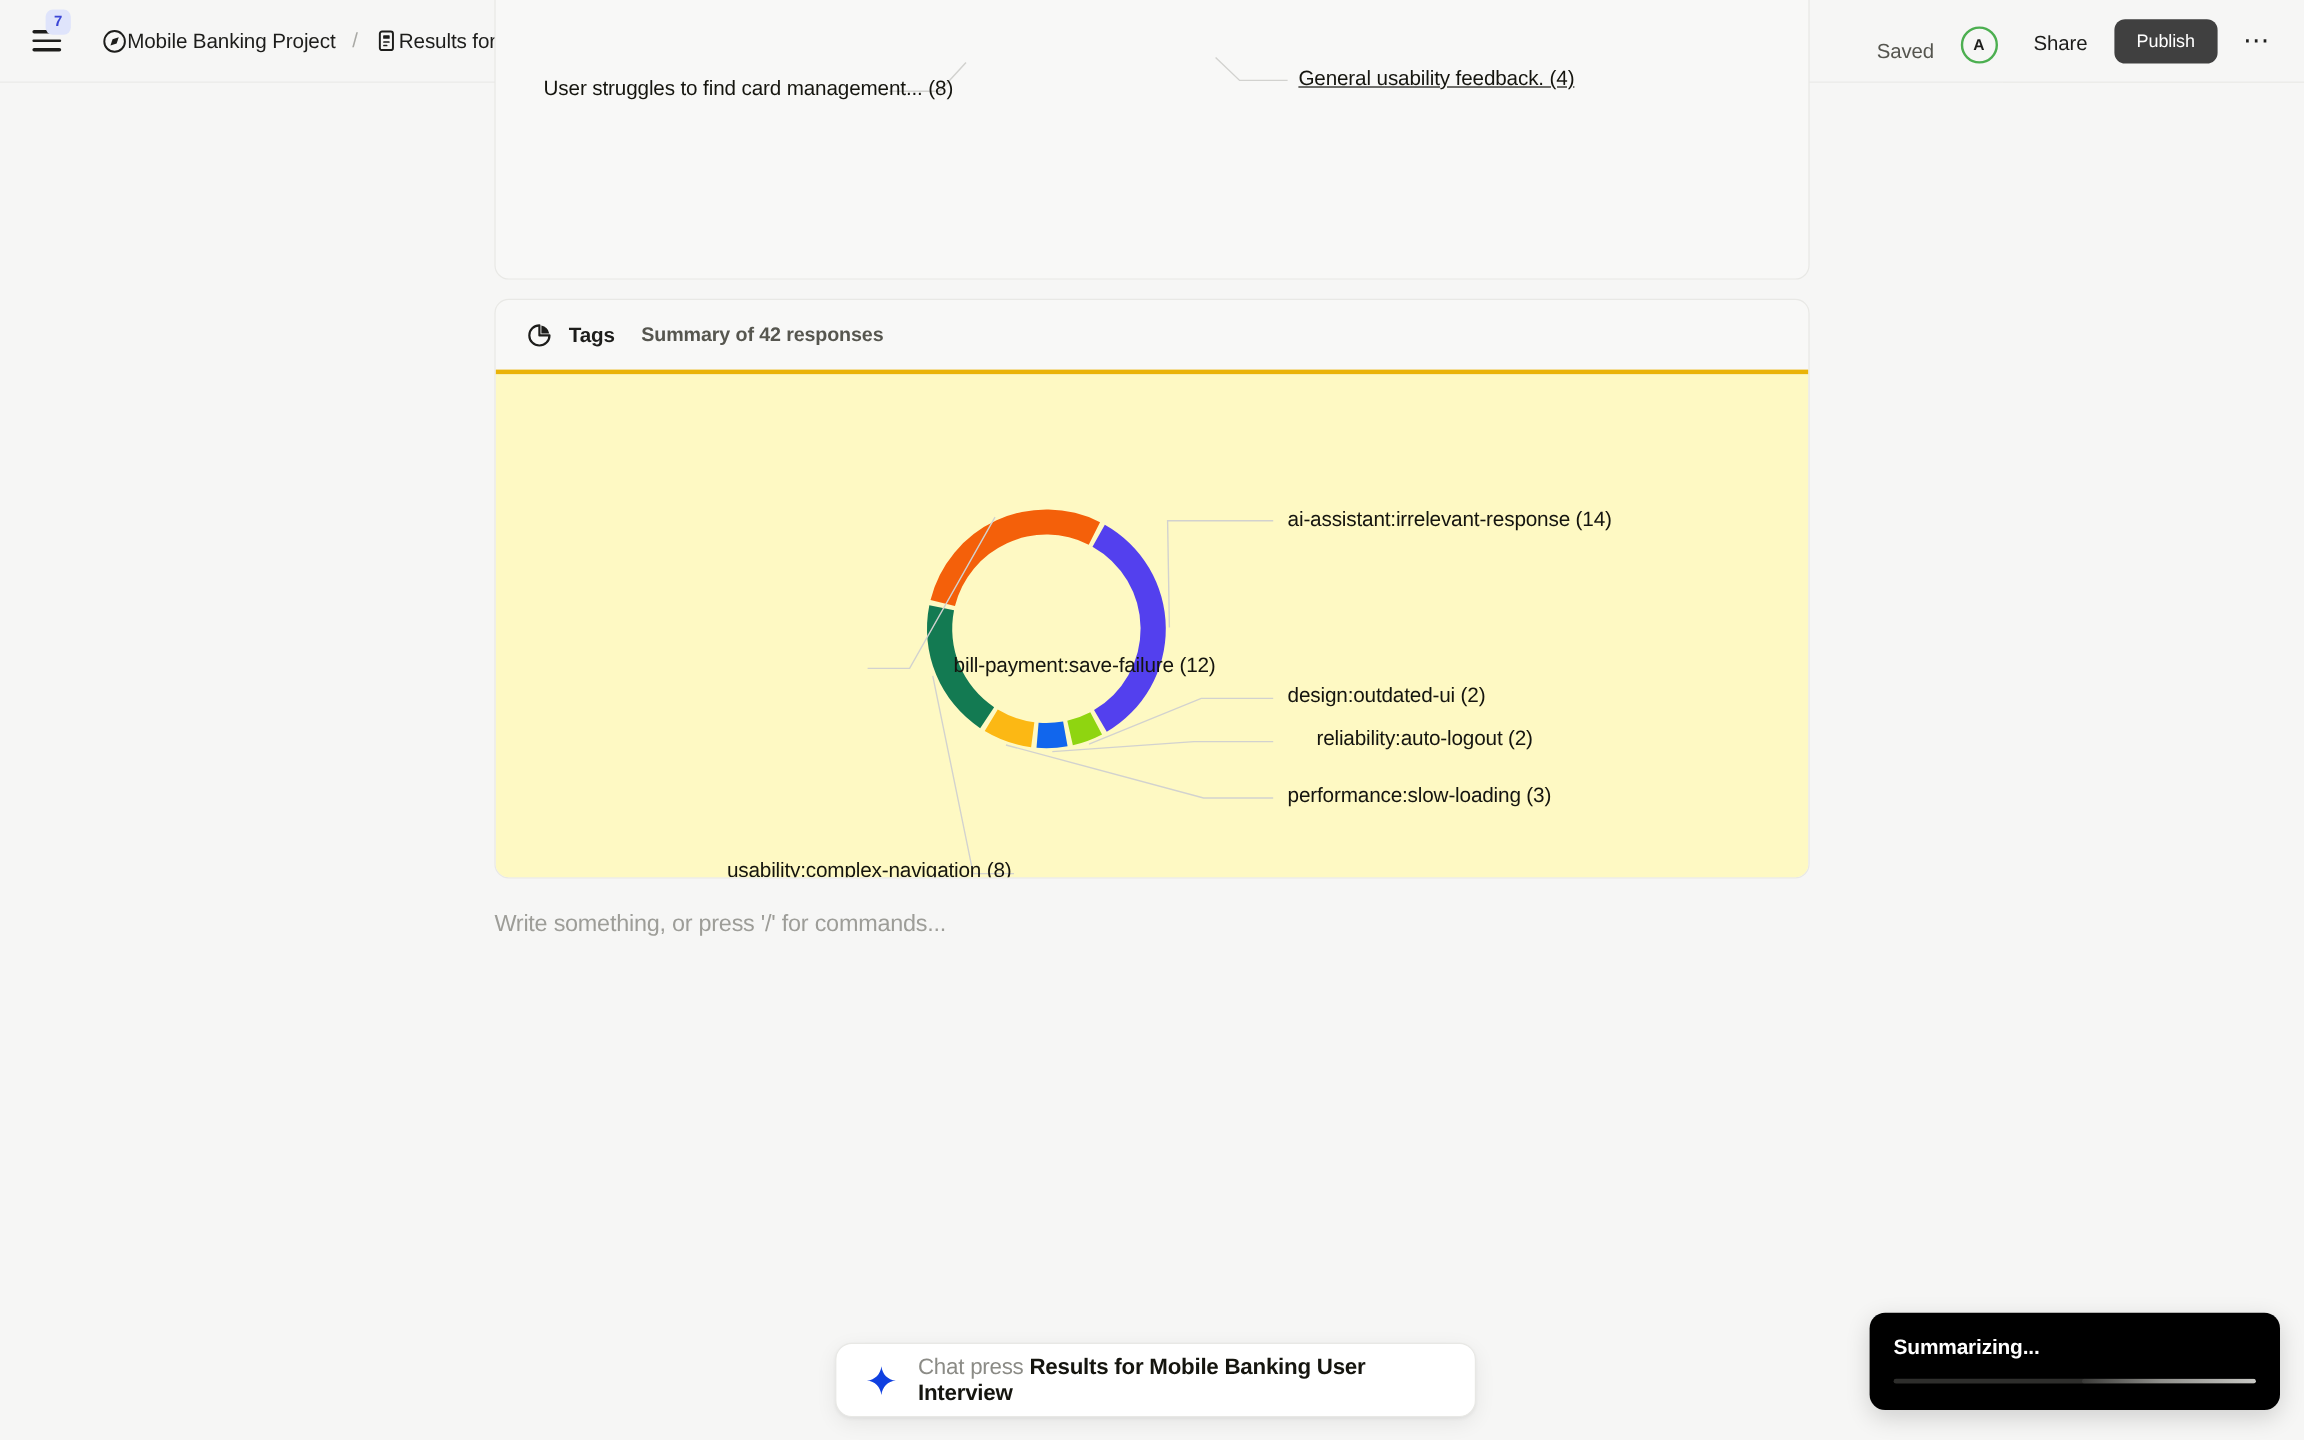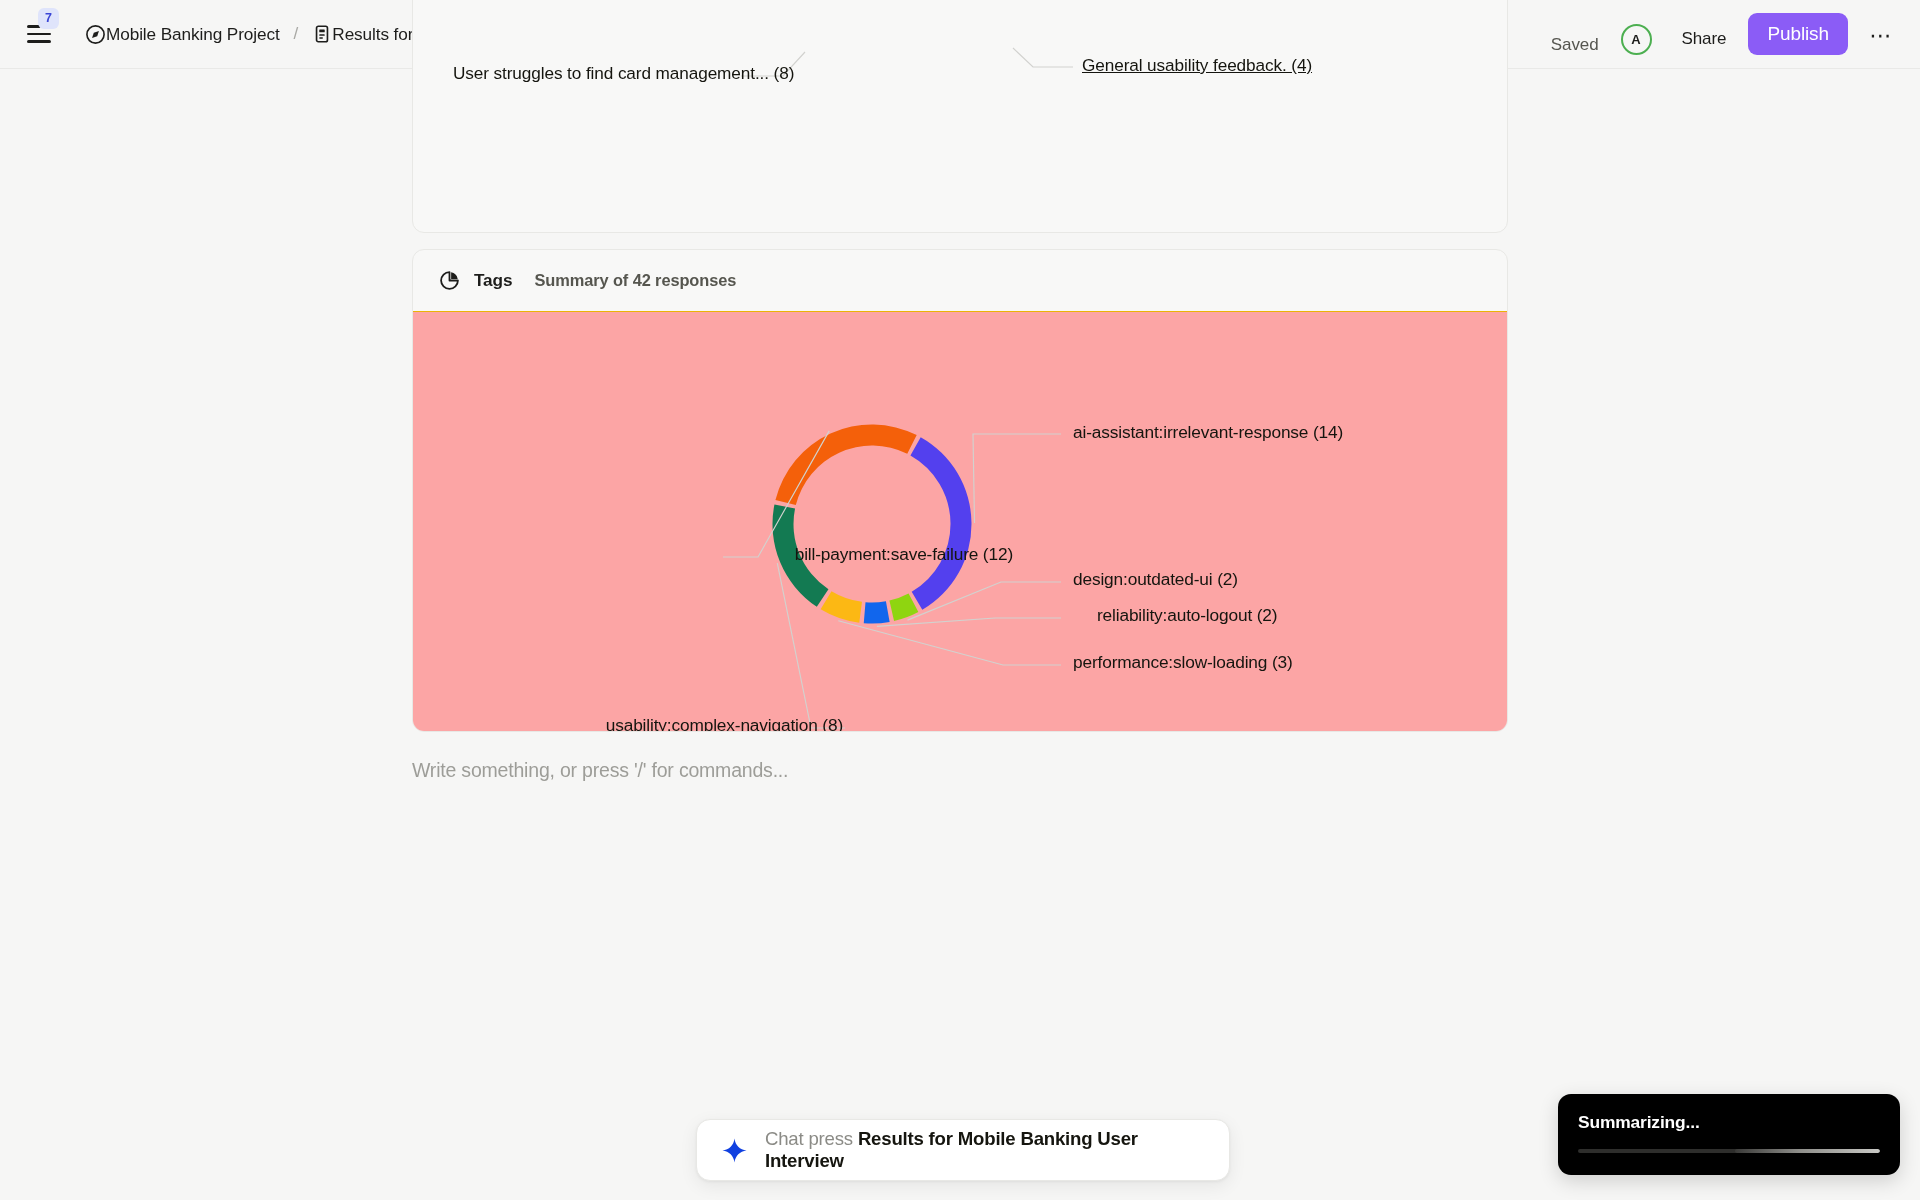--- a/index.html
+++ b/index.html
@@ -97,26 +97,26 @@
   .share-btn {
     font-size: 17px;
     color: #1d1d1b;
     cursor: pointer;
     padding: 6px 10px;
     border-radius: 7px;
     margin-right: 12px;
     letter-spacing: -0.1px;
   }
   .publish-btn {
-    background: #8b5cf6;
+    background: #404040;
     color: #ffffff;
     border: none;
     border-radius: 9px;
     font-family: inherit;
-    font-size: 19px;
+    font-size: 15px;
     font-weight: 500;
     padding: 10px 19px;
     cursor: pointer;
     letter-spacing: -0.1px;
   }
   .more-btn {
     margin-left: 18px;
     width: 30px; height: 30px;
     display: flex; align-items: center; justify-content: center;
     cursor: pointer;
@@ -174,40 +174,40 @@
     top: 180px;
     width: 1096px;
     height: 483px;
   }
   .card-head {
     height: 62px;
     display: flex;
     align-items: center;
     padding: 0 26px;
     gap: 14px;
-    border-bottom: 1px solid #eab308;
+    border-bottom: 4px solid #eab308;
   }
   .card-head-title {
     font-size: 17.2px;
     font-weight: 600;
     color: #1d1d1b;
     letter-spacing: -0.1px;
   }
   .card-head-sub {
     font-size: 16.4px;
     font-weight: 600;
     color: #56564f;
     margin-left: 8px;
     letter-spacing: -0.1px;
   }
   .chart-area {
     position: relative;
     width: 100%;
     height: 420px;
-    background: #fca5a5;
+    background: #fef9c3;
   }
   .chart-svg { position: absolute; inset: 0; display: block; }
 
   .chart-label {
     position: absolute;
     font-size: 17.3px;
     color: #15150f;
     white-space: nowrap;
     letter-spacing: -0.15px;
   }

